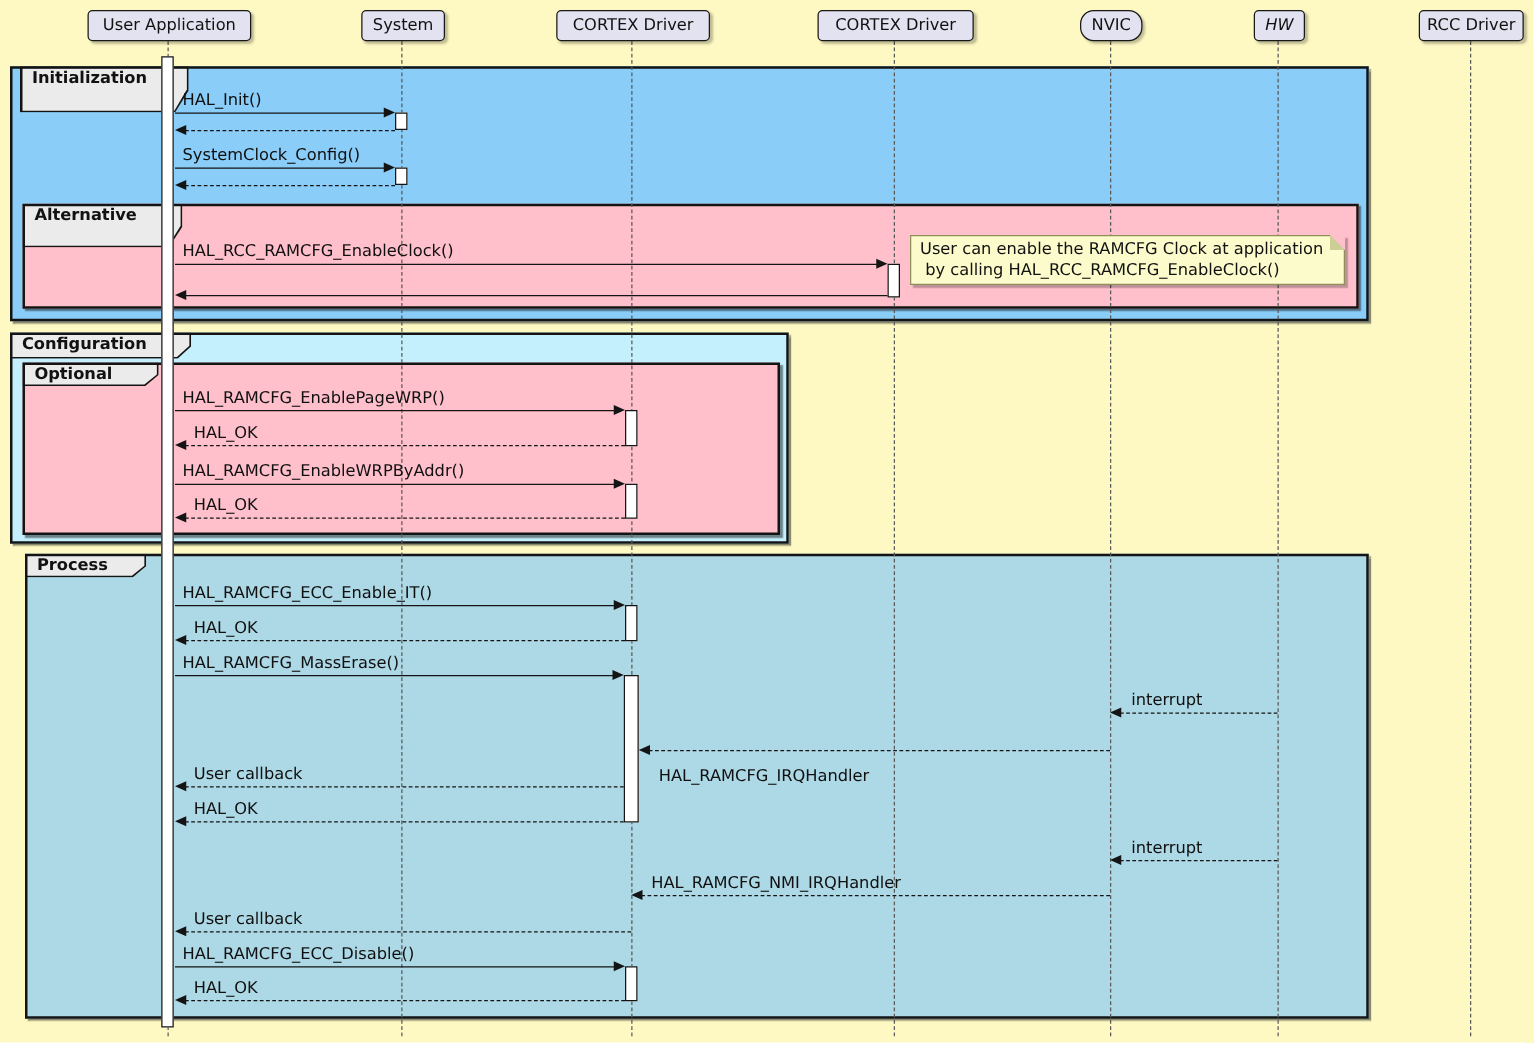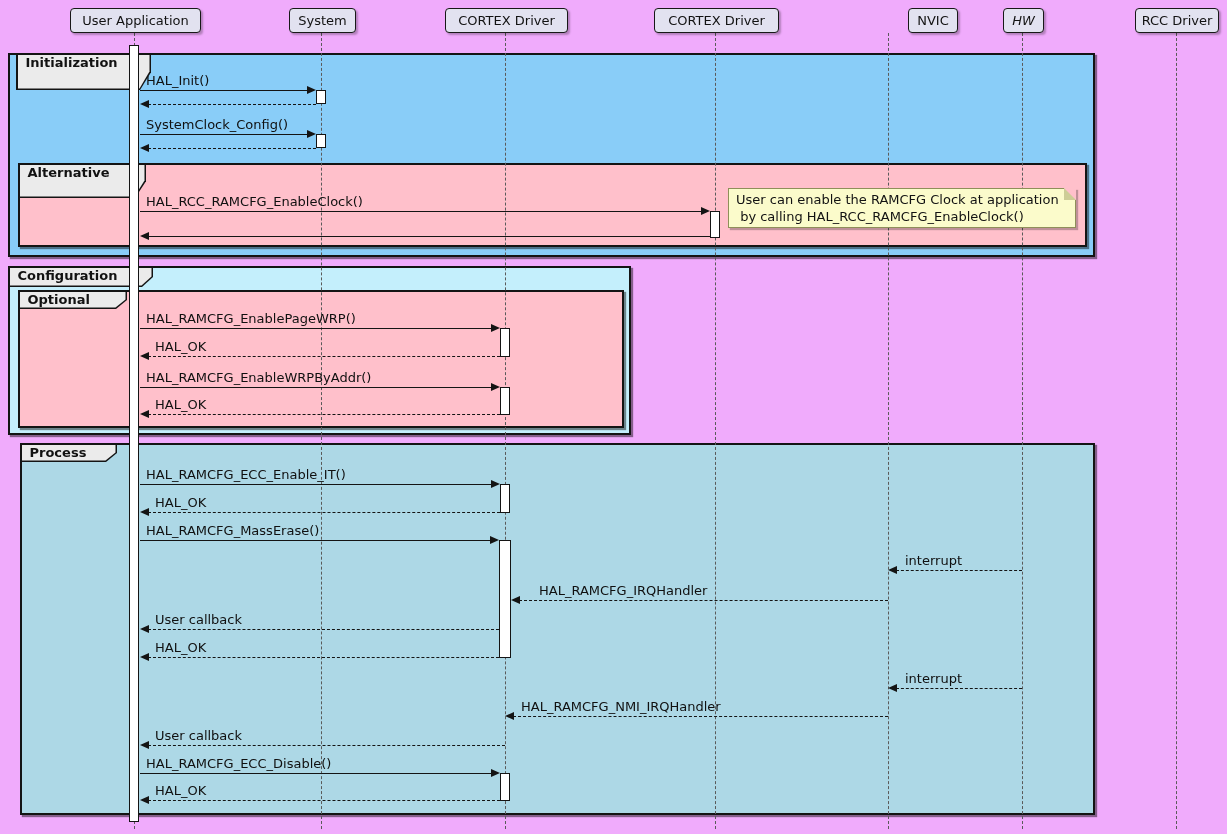--- a/index.html
+++ b/index.html
@@ -1,16 +1,16 @@
 <!DOCTYPE html>
 <html><head>
 <meta charset="utf-8">
 <style>
   html,body{margin:0;padding:0;background:#fff;}
-  #diagram{position:relative;width:1227px;height:834px;background:#f0abfc;
+  #diagram{position:relative;width:1227px;height:834px;background:#fef9c3;
     font-family:"DejaVu Sans","Liberation Sans",sans-serif;font-size:13px;color:#121212;overflow:hidden;}
   .pbox{position:absolute;top:8px;height:23px;background:#E2E2F0;border:1px solid #181818;border-radius:4px;
     display:flex;align-items:center;justify-content:center;box-shadow:2px 2px 2px rgba(0,0,0,.25);z-index:5;white-space:nowrap;}
   .lifeline{position:absolute;top:33px;height:796px;width:0;border-left:1px dashed #5a5a5a;z-index:1;}
   .frame{position:absolute;border:2px solid #141414;box-shadow:2px 2px 1px rgba(0,0,0,.45);z-index:0;}
   .ftag{position:absolute;z-index:3;background:#141414;
     clip-path:polygon(0 0,100% 0,100% 52%,calc(100% - 11px) 100%,0 100%);}
   .ftag-in{position:absolute;left:1.5px;top:1.5px;right:1.5px;bottom:1.5px;background:#EBEBEB;
     clip-path:polygon(0 0,100% 0,100% 50%,calc(100% - 10px) 100%,0 100%);
     font-weight:bold;line-height:16px;padding-left:8px;box-sizing:border-box;white-space:nowrap;}
@@ -50,21 +50,21 @@
     </div>
   <div class="pbox" style="left:289px;width:65px;">
       <span>System</span>
     </div>
   <div class="pbox" style="left:445px;width:121px;">
       <span>CORTEX Driver</span>
     </div>
   <div class="pbox" style="left:654px;width:123px;">
       <span>CORTEX Driver</span>
     </div>
-  <div class="pbox" style="left:908px;width:48px;">
+  <div class="pbox" style="left:864px;width:48px;border-radius:11px;">
       <span>NVIC</span>
     </div>
   <div class="pbox" style="left:1003px;width:39px;font-style:italic;">
       <span>HW</span>
     </div>
   <div class="pbox" style="left:1135px;width:82px;">
       <span>RCC Driver</span>
     </div>
 
   <div class="ftag" style="left:16px;top:53px;width:135px;height:37px;">
@@ -156,21 +156,21 @@
     <div class="mlabel" style="left:146px;top:523px;">HAL_RAMCFG_MassErase()</div>
     <div class="ln" style="left:140px;top:540px;width:353px;"></div>
     <div class="ah r" style="left:490px;top:536px;"></div>
   </div>
   <div>
     <div class="mlabel" style="left:905px;top:553px;">interrupt</div>
     <div class="ln dashed" style="left:896px;top:570px;width:126px;"></div>
     <div class="ah l" style="left:888px;top:566px;"></div>
   </div>
   <div>
-    <div class="mlabel" style="left:527px;top:583px;margin-left:12px;">HAL_RAMCFG_IRQHandler</div>
+    <div class="mlabel" style="left:527px;top:614px;">HAL_RAMCFG_IRQHandler</div>
     <div class="ln dashed" style="left:519px;top:600px;width:369px;"></div>
     <div class="ah l" style="left:511px;top:596px;"></div>
   </div>
   <div>
     <div class="mlabel" style="left:155px;top:612px;">User callback</div>
     <div class="ln dashed" style="left:148px;top:629px;width:351px;"></div>
     <div class="ah l" style="left:140px;top:625px;"></div>
   </div>
   <div>
     <div class="mlabel" style="left:155px;top:640px;">HAL_OK</div>

